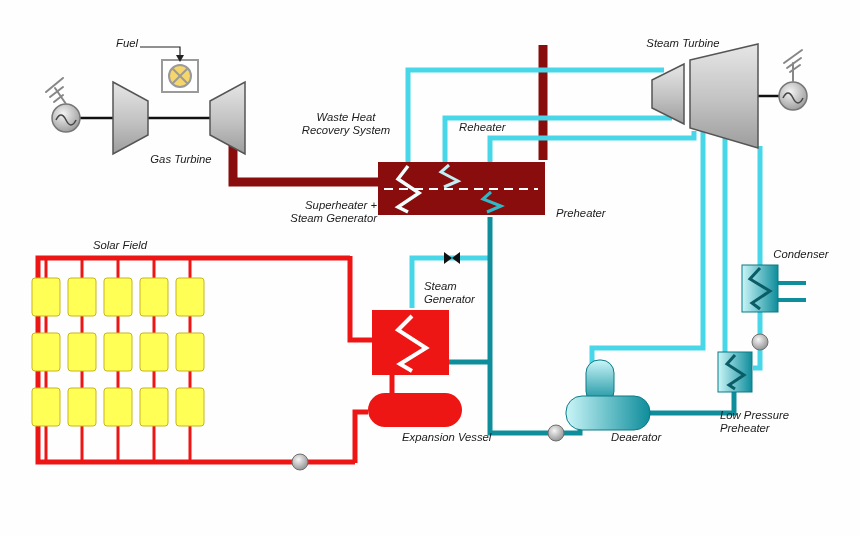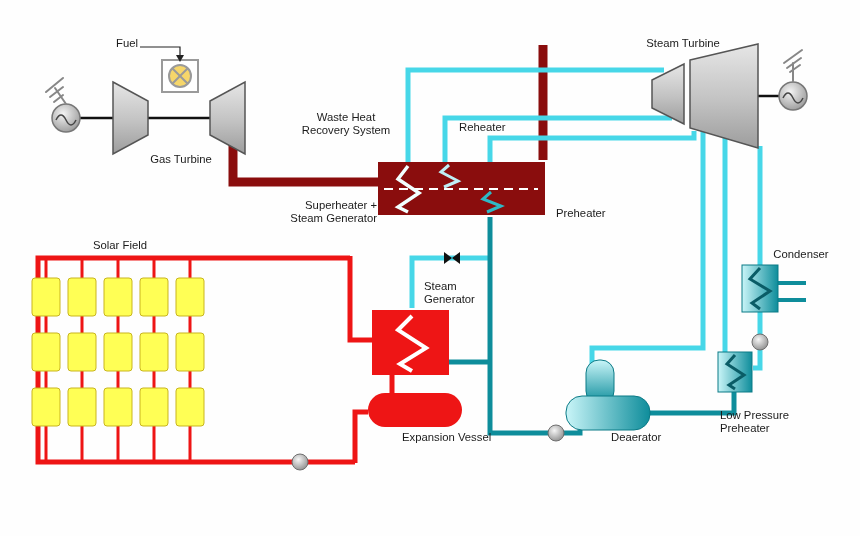--- a/index.html
+++ b/index.html
@@ -1,17 +1,17 @@
 <!DOCTYPE html>
 <html style="--steam: #47d7e8; --feedwater: #0e8d9b; --exhaust: #8a0d0d; --solar: #ee1515; --panel: #ffff55;"><head>
 <meta charset="utf-8">
 <style>
   html,body{margin:0;padding:0;background:#ffffff;}
   .stage{position:relative;width:860px;height:536px;background:#fefefe;overflow:hidden;
-         font-family:"Liberation Sans", sans-serif;}
+         font-family:"Liberation Sans", sans-serif;font-style:italic;}
   svg{display:block;}
   .lbl{font-size:11.3px;fill:#1b1b1b;font-family:"Liberation Sans",sans-serif;}
   .pipe{fill:none;stroke-linejoin:miter;}
   .pipe-steam{stroke:var(--steam);stroke-width:5;}
   .pipe-water{stroke:var(--feedwater);stroke-width:5;}
   .pipe-water-thin{stroke:var(--feedwater);stroke-width:4;}
   .pipe-exhaust{stroke:var(--exhaust);stroke-width:9;}
   .pipe-solar{stroke:var(--solar);stroke-width:5;}
   .pipe-solar-thin{stroke:var(--solar);stroke-width:3;}
   .panel{fill:var(--panel);stroke:#c9b51e;stroke-width:1;}

